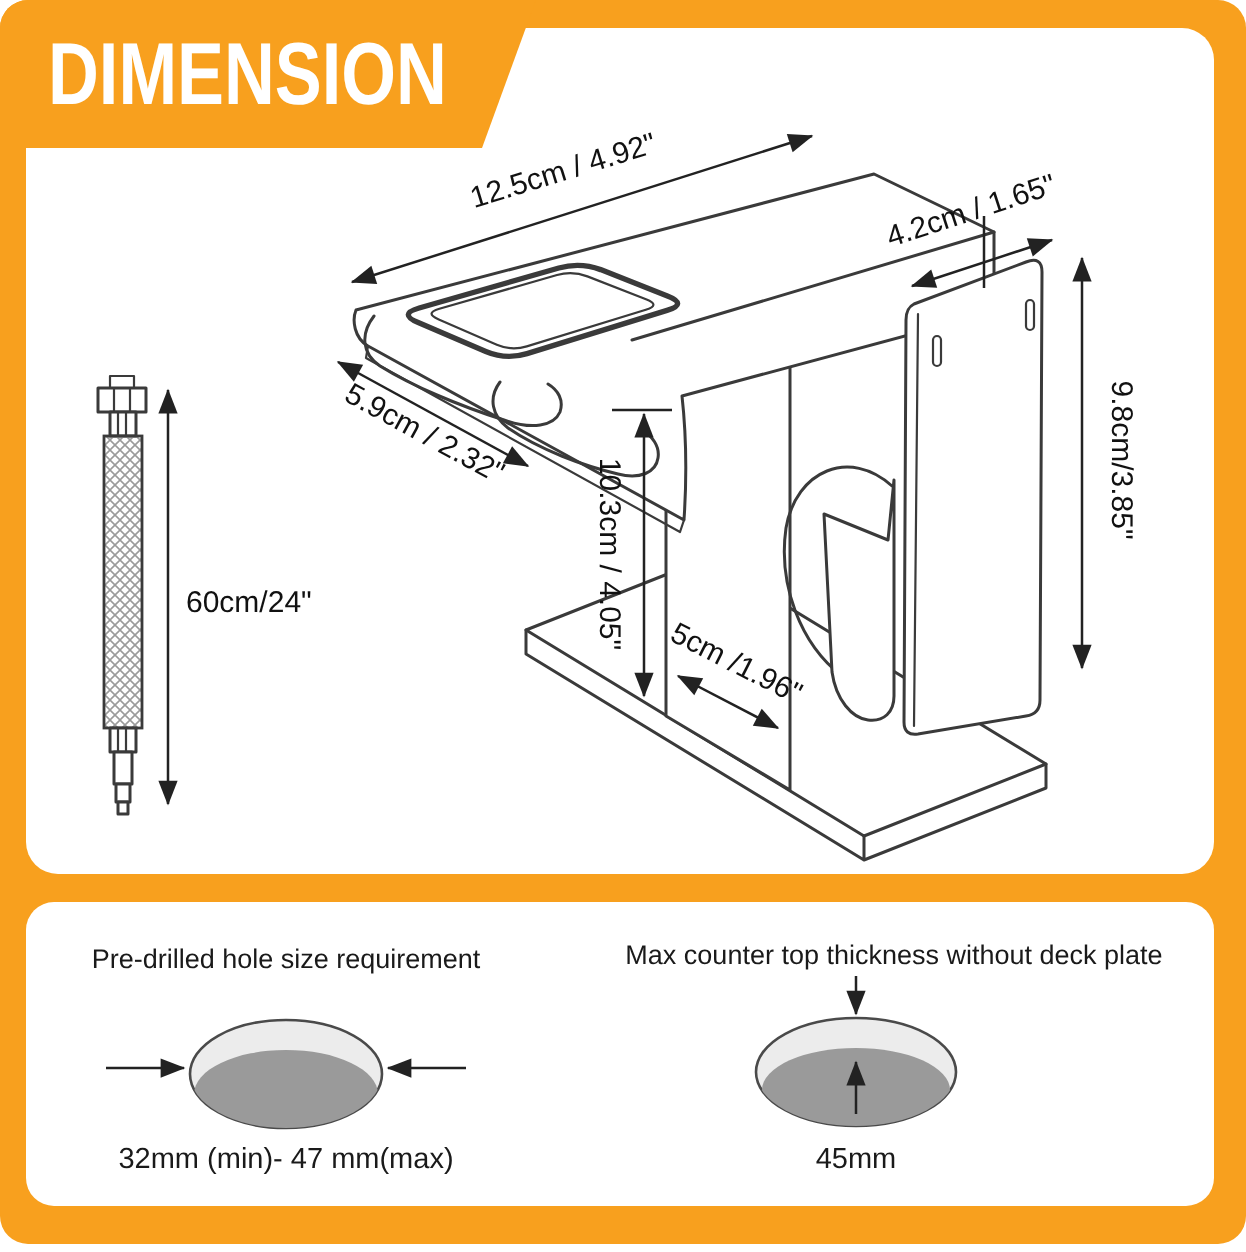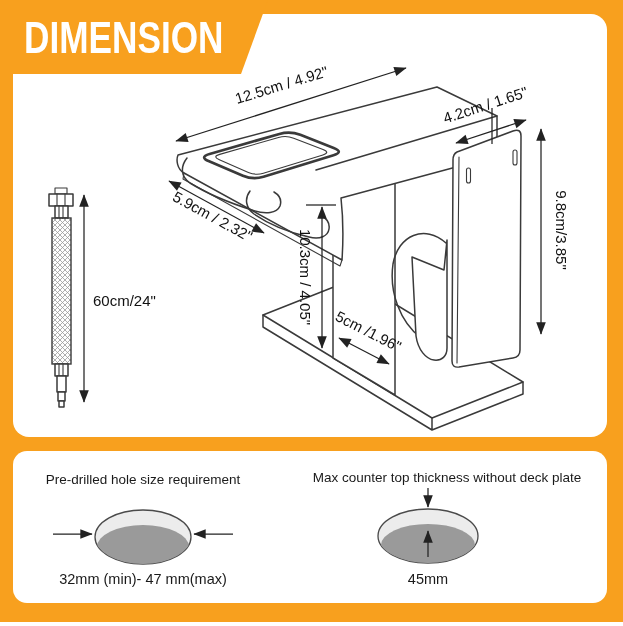--- a/index.html
+++ b/index.html
@@ -2,20 +2,21 @@
 <html><head>
 <meta charset="utf-8">
 <style>
   html,body{margin:0;padding:0;background:#fff;}
   .frame{
     position:relative;
     width:623px;height:622px;
     background:#F8A01E;
     overflow:hidden;
     font-family:"Liberation Sans",sans-serif;
+    border-radius:14px;
   }
   .panel{
     position:absolute;background:#fff;
   }
   .panel-top{left:13px;top:14px;width:594px;height:423px;border-radius:16px;}
   .panel-bottom{left:13px;top:451px;width:594px;height:152px;border-radius:14px;}
   .banner{
     position:absolute;left:0;top:0;width:268px;height:74px;
     background:#F8A01E;
     clip-path:polygon(0 0,100% 0,calc(100% - 27px) 100%,0 100%);

